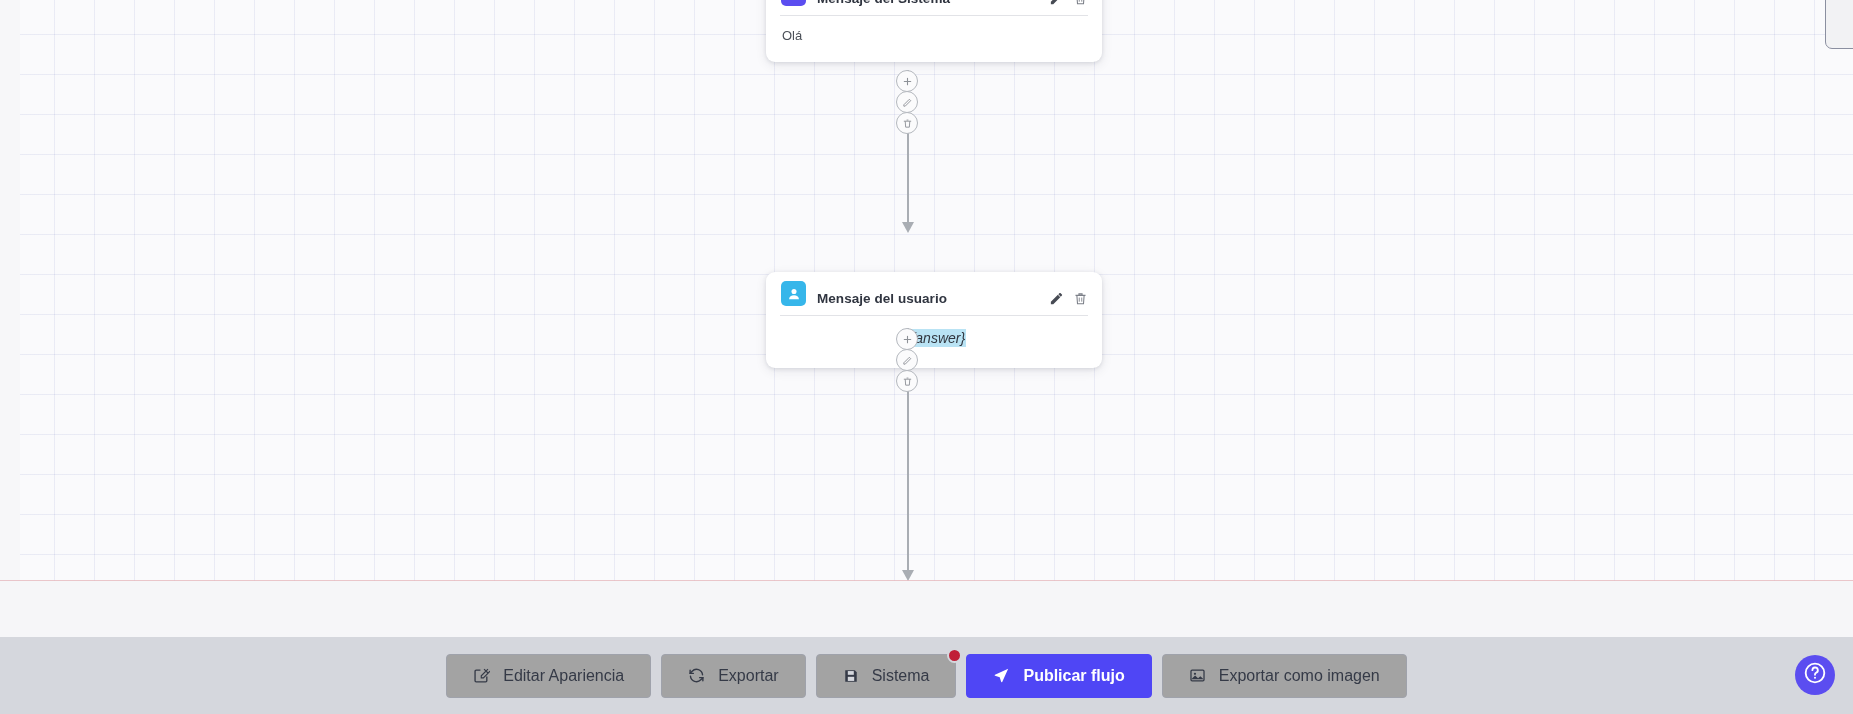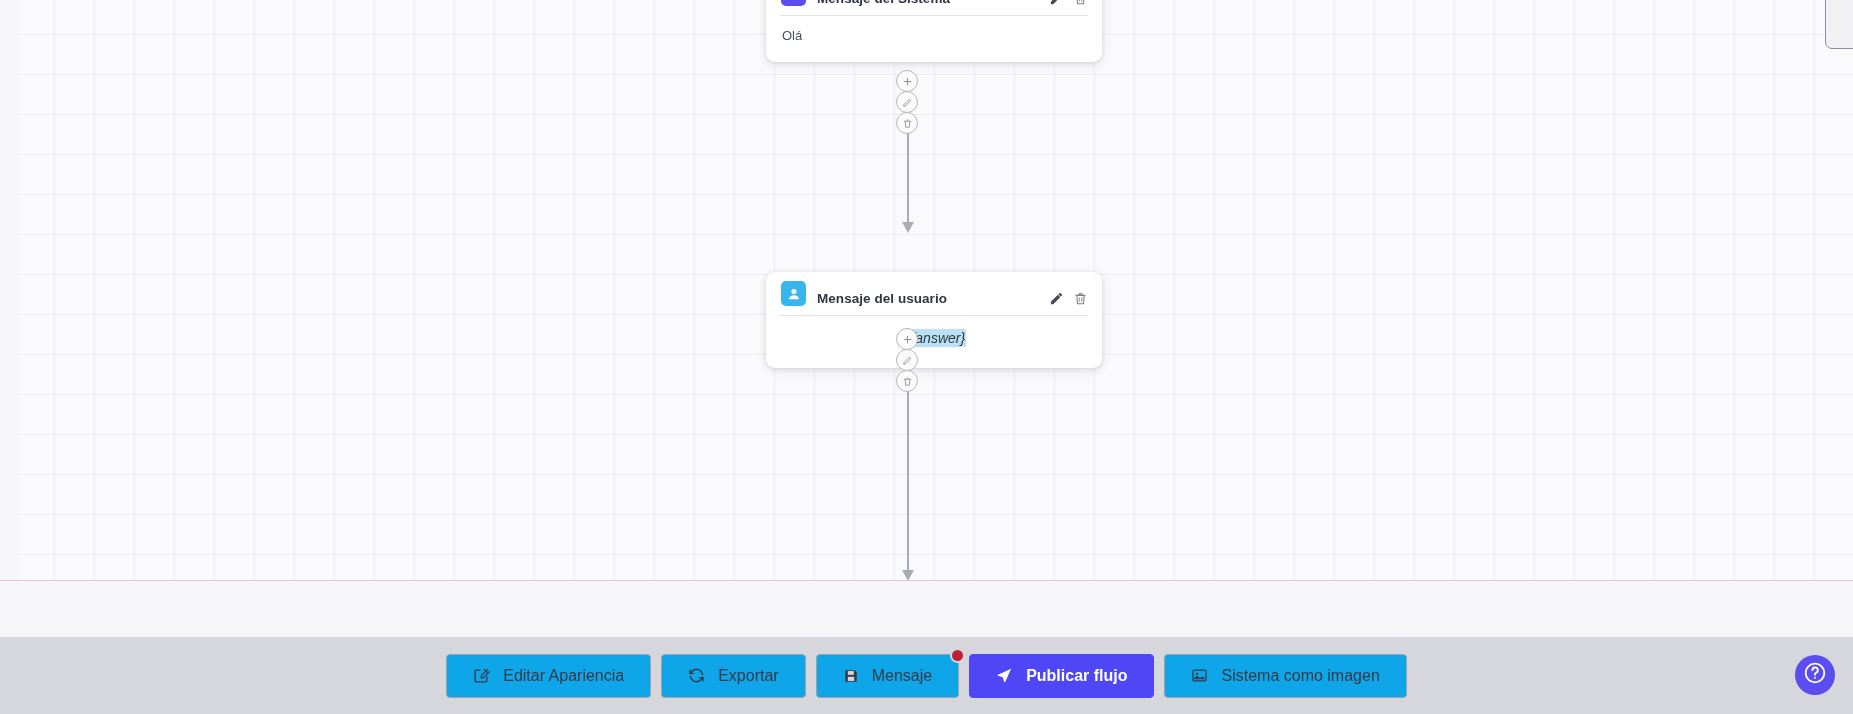--- a/index.html
+++ b/index.html
@@ -175,21 +175,21 @@
     gap: 10px;
   }
   .tb-btn {
     position: relative;
     height: 44px;
     padding: 0 26px;
     display: flex;
     align-items: center;
     justify-content: center;
     gap: 13px;
-    background: #0ea5e9;
+    background: #a3a3a3;
     border: 1px solid #9fa2ab;
     border-radius: 4px;
     font-size: 16px;
     color: #353a47;
     cursor: pointer;
     white-space: nowrap;
   }
   .tb-btn.primary {
     background: #4f46f5;
     border-color: #4f46f5;
@@ -362,21 +362,21 @@
   </div>
 
   <div class="tb-btn">
     <span>
       <svg width="16" height="16" viewBox="0 0 24 24" fill="#353a47">
         <path d="M3.4 3.4h14.2L20.6 6.4v14.2H3.4V3.4z"></path>
         <rect x="7.2" y="4.6" width="9" height="5.6" fill="#d5d7dd"></rect>
         <rect x="7.2" y="13.2" width="9.6" height="6.2" fill="#d5d7dd"></rect>
       </svg>
     </span>
-    <span>Mensaje</span>
+    <span>Sistema</span>
     <span class="badge-dot"></span>
   </div>
 
 
   <div class="tb-btn primary">
     <span>
       <svg width="17" height="17" viewBox="0 0 24 24" fill="#ffffff">
         <path d="M21.4 2.5 2.8 10.8c-.7.3-.6 1.3.1 1.5l6.6 2 2 6.6c.2.7 1.2.8 1.5.1l8.4-18.5z"></path>
       </svg>
     </span>
@@ -384,21 +384,21 @@
   </div>
 
   <div class="tb-btn">
     <span>
       <svg width="17" height="17" viewBox="0 0 24 24" fill="none" stroke="#353a47" stroke-width="1.8">
         <rect x="2.8" y="4.5" width="18.4" height="15" rx="1.6"></rect>
         <circle cx="8.4" cy="9.6" r="1.6" fill="#353a47" stroke="none"></circle>
         <path d="M3.2 17.2 8.6 12l4.2 4 3.2-2.8 4.6 4.2" fill="#353a47" stroke="none"></path>
       </svg>
     </span>
-    <span>Sistema como imagen</span>
+    <span>Exportar como imagen</span>
   </div>
 </div>
 
 <div id="help-btn">
   <span>
     <svg width="26" height="26" viewBox="0 0 24 24" fill="none" stroke="#ffffff" stroke-width="1.7">
       <circle cx="12" cy="12" r="8.6"></circle>
       <path d="M9.6 9.4a2.5 2.5 0 1 1 3.3 2.4c-.7.3-.9.8-.9 1.5v.4" stroke-linecap="round"></path>
       <circle cx="12" cy="16.3" r="0.95" fill="#ffffff" stroke="none"></circle>
     </svg>

